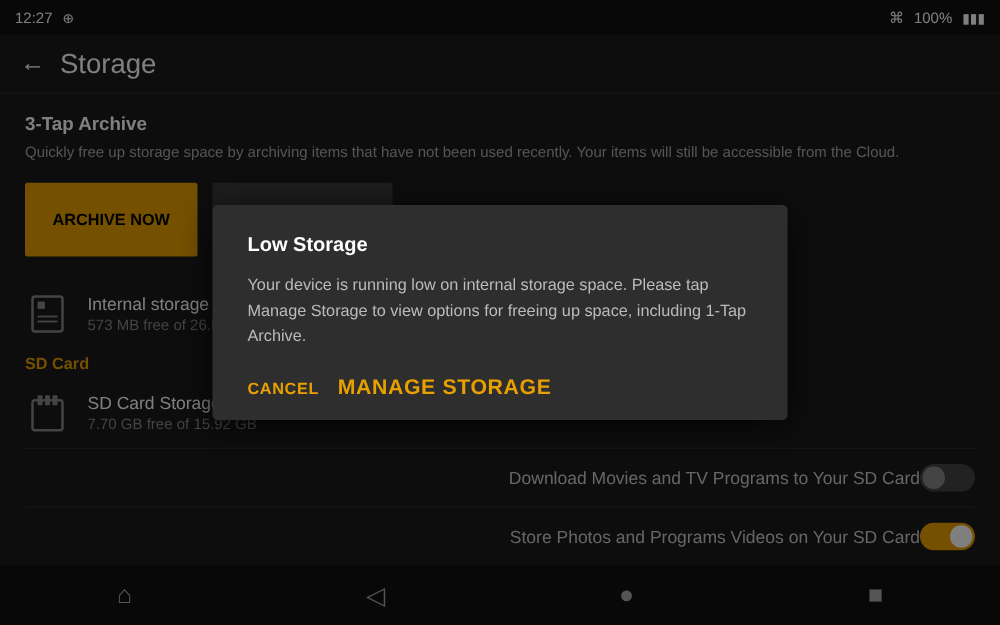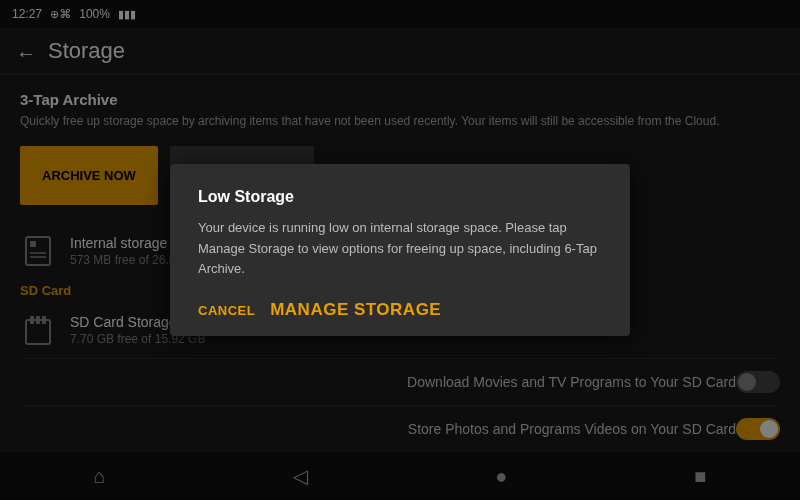--- a/index.html
+++ b/index.html
@@ -9,20 +9,21 @@
       background: #1a1a1a;
       color: #ffffff;
       font-family: 'Arial', sans-serif;
       overflow: hidden;
       position: relative;
     }
 
     
     .status-bar {
       display: flex;
+      justify-content: space-between;
       align-items: center;
       background: #111;
       height: 28px;
       padding: 0 12px;
       font-size: 12px;
       color: #fff;
     }
     .status-left { display: flex; align-items: center; gap: 8px; }
     .status-right { display: flex; align-items: center; gap: 8px; }
 
@@ -321,19 +322,19 @@
 <div class="bottom-nav">
   <span class="nav-btn">⌂</span>
   <span class="nav-btn">◁</span>
   <span class="nav-btn">●</span>
   <span class="nav-btn">■</span>
 </div>
 
 <div class="modal-overlay">
   <div class="modal">
     <div class="modal-title">Low Storage</div>
-    <div class="modal-body">Your device is running low on internal storage space. Please tap Manage Storage to view options for freeing up space, including 6-Tap Archive.</div>
+    <div class="modal-body">Your device is running low on internal storage space. Please tap Manage Storage to view options for freeing up space, including 1-Tap Archive.</div>
     <div class="modal-actions">
       <button class="modal-btn-cancel">CANCEL</button>
       <button class="modal-btn-manage">MANAGE STORAGE</button>
     </div>
   </div>
 </div>
 
 </body></html>

